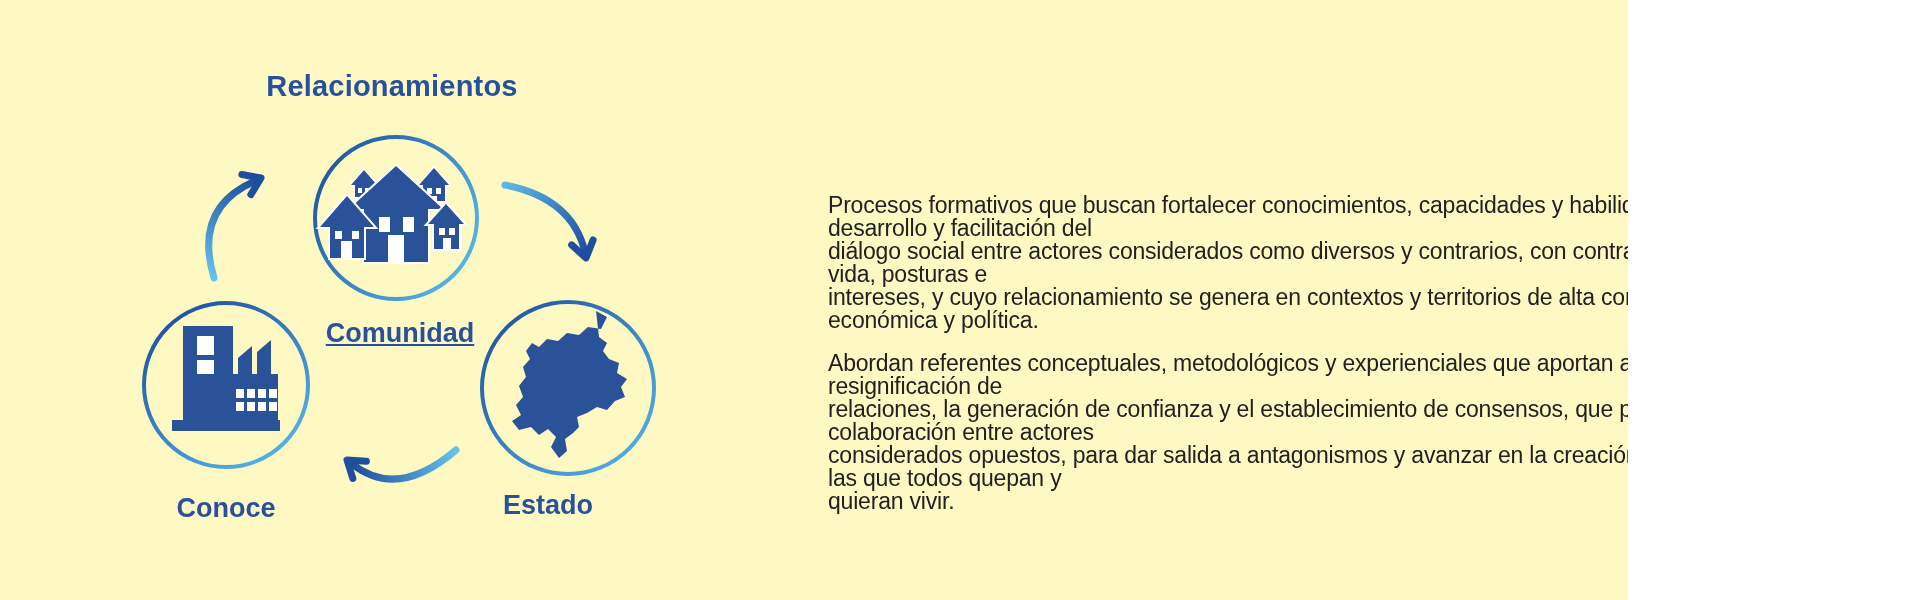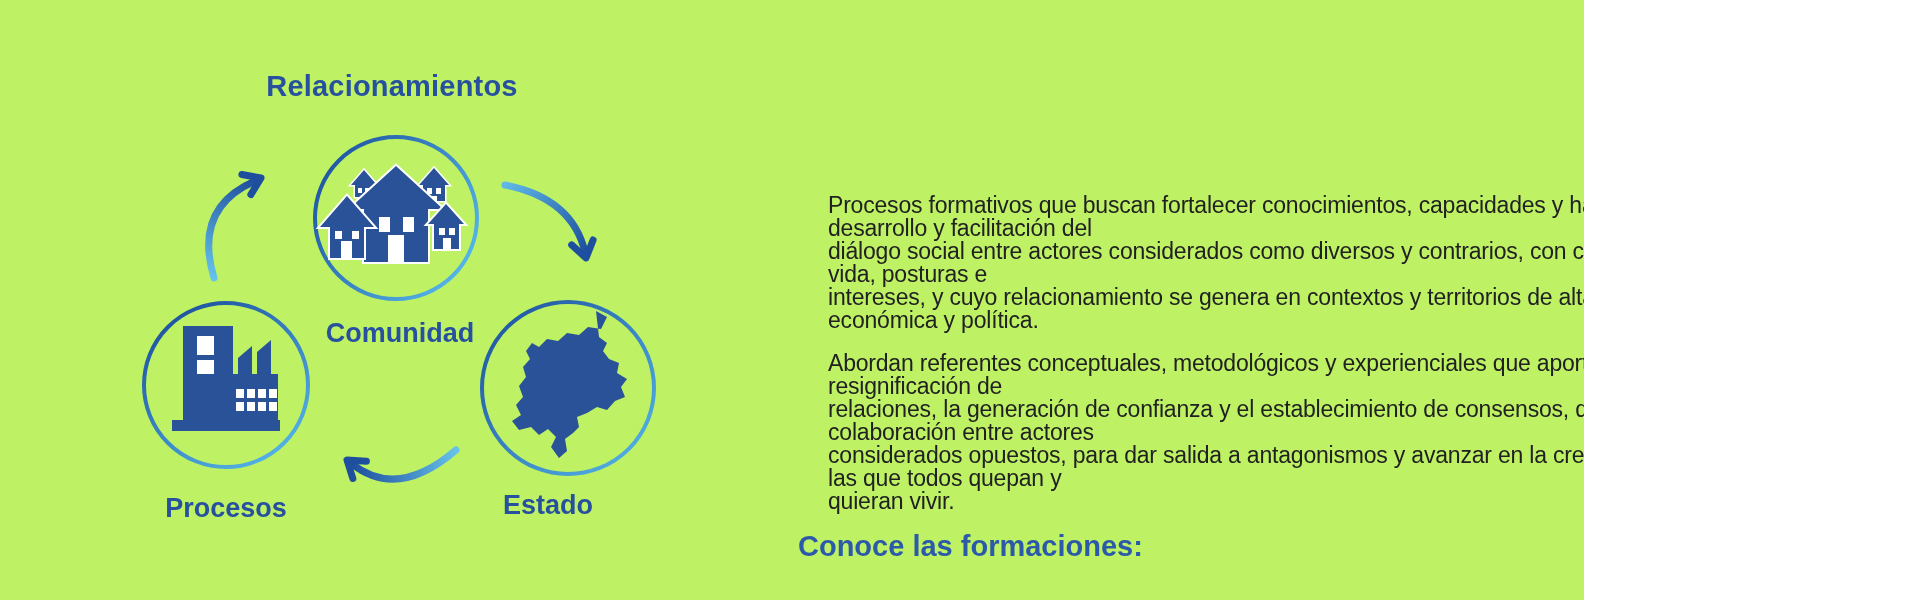--- a/index.html
+++ b/index.html
@@ -1,30 +1,31 @@
 <!DOCTYPE html>
 <html><head>
 <meta charset="utf-8">
 <style>
   html,body{margin:0;padding:0;background:#fff;}
   .canvas{
-    position:relative;width:1584px;height:600px;background:#bef264;overflow:hidden;
+    position:relative;width:1584px;height:600px;background:#fef9c3;overflow:hidden;
     font-family:"Liberation Sans",sans-serif;
+    padding-left:44px;
   }
   
   .diagram-svg{position:absolute;left:0;top:0;}
   .diagram-title{
     position:absolute;left:392px;top:70px;transform:translateX(-50%);
     font-size:29px;font-weight:bold;color:#27519E;letter-spacing:.2px;white-space:nowrap;
   }
   .node-label{
     position:absolute;transform:translateX(-50%);
     font-size:27px;font-weight:bold;color:#27519E;white-space:nowrap;
   }
-  .label-comunidad{left:400px;top:318px;}
+  .label-comunidad{left:400px;top:318px;text-decoration:underline;}
   .label-empresa{left:226px;top:493px;}
   .label-estado{left:548px;top:490px;}
   
   .content{position:absolute;left:828px;top:194px;width:1010px;}
   .content h2{
     margin:0 0 7px 0;font-size:25px;line-height:1.15;font-weight:bold;
     color:#2F6BB4;letter-spacing:-0.3px;white-space:nowrap;
   }
   .content p{
     margin:0 0 20px 0;font-size:23px;line-height:23px;color:#212121;
@@ -147,29 +148,28 @@
         <path fill="#2A5298" d="M 596,311 L 607,317 L 601,329 L 588,327 L 579,335 L 567,333 L 558,341 L 547,339
           L 539,347 L 532,343 L 526,351 L 530,359 L 523,367 L 526,377 L 519,386 L 523,397
           L 516,405 L 521,415 L 512,421 L 519,430 L 531,427 L 539,435 L 548,429 L 556,437
           L 551,447 L 559,458 L 567,451 L 565,439 L 573,433 L 579,427 L 577,417 L 587,413
           L 597,407 L 607,410 L 615,401 L 625,397 L 621,387 L 627,379 L 617,373 L 619,363
           L 609,359 L 603,351 L 607,343 L 599,337 Z"></path>
       </g>
     </svg>
 
     <div class="node-label label-comunidad">Comunidad</div>
-    <div class="node-label label-empresa">Procesos</div>
+    <div class="node-label label-empresa">Conoce</div>
     <div class="node-label label-estado">Estado</div>
   </div>
 
   <div class="content">
     <p>Procesos formativos que buscan fortalecer conocimientos, capacidades y habilidades para el desarrollo y facilitación del
 diálogo social entre actores considerados como diversos y contrarios, con contrapuestas visiones de vida, posturas e
 intereses, y cuyo relacionamiento se genera en contextos y territorios de alta complejidad social, económica y política.</p>
     <p>Abordan referentes conceptuales, metodológicos y experienciales que aportan a la reconciliación, la resignificación de
 relaciones, la generación de confianza y el establecimiento de consensos, que permiten la colaboración entre actores
 considerados opuestos, para dar salida a antagonismos y avanzar en la creación de realidades en las que todos quepan y
 quieran vivir.</p>
   </div>
 
-  <div class="cta-heading">Conoce las formaciones:</div>
 
 </div>
 
 </body></html>

